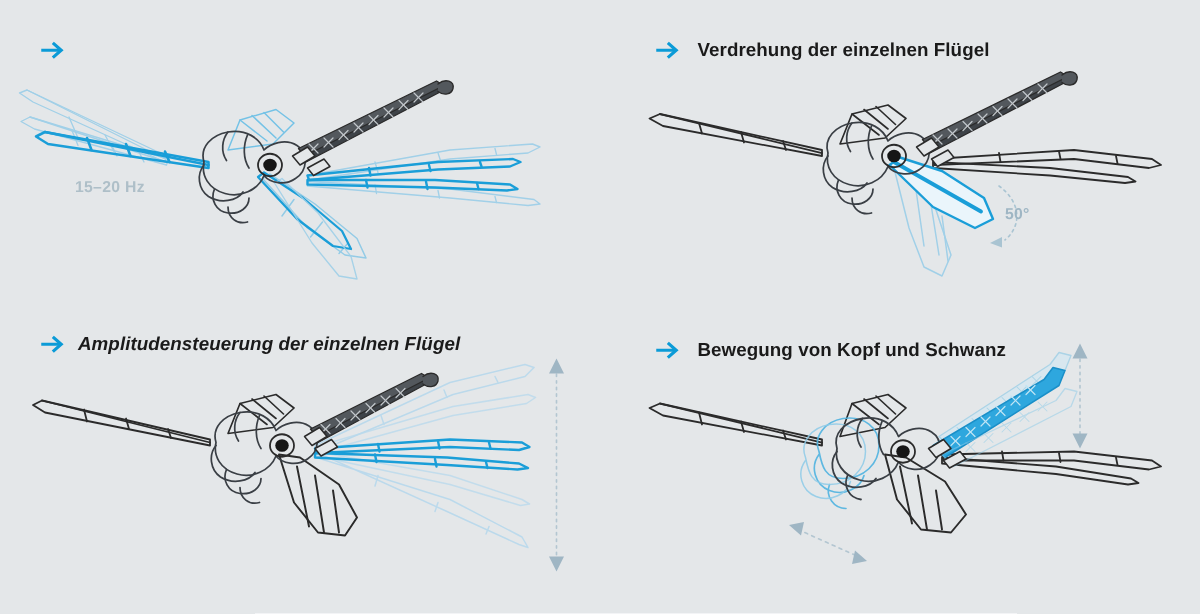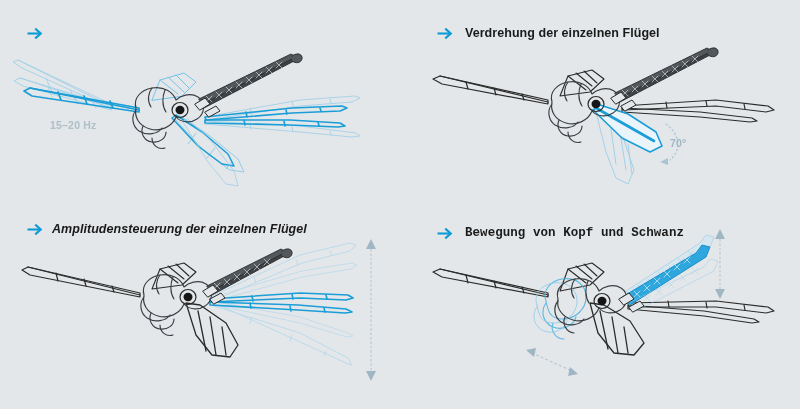--- a/index.html
+++ b/index.html
@@ -29,21 +29,21 @@
     position: absolute;
     top: 27px;
     left: 27px;
     display: flex;
     align-items: center;
     gap: 9px;
     white-space: nowrap;
   }
   .panel.p2 .heading, .panel.p4 .heading { left: 37px; gap: 12px; }
   .panel.p3 .heading { top: 18px; font-style: italic; }
-  .panel.p4 .heading { top: 22px; font-family: Liberation Mono, monospace; }
+  .panel.p4 .heading { top: 22px; }
 
   .arrow-icon {
     display: block;
     width: 16px;
     height: 13px;
     flex: 0 0 auto;
   }
   .heading-label {
     font-size: 12.5px;
     font-weight: bold;
@@ -238,21 +238,21 @@
           <path d="M221 106 L232 100 L236 105 L225 111 Z" fill="#e4e7e9" stroke="#2b2b2b" stroke-width="1"></path>
         </g>
 
         <g stroke="#a9c4d2" stroke-width="1.1" stroke-dasharray="1.6 2.6" fill="none">
           <path d="M266 124 C280 134 282 150 270 160"></path>
         </g>
         <path d="M268 158 L260 162 L268 165 Z" fill="#a9c4d2"></path>
       </g>
     </svg>
 
-    <div class="annot deg90">70°</div>
+    <div class="annot deg90">50°</div>
   </div>
 
   <div class="panel p3">
 
     <div class="heading">
       <svg class="arrow-icon" viewBox="0 0 16 13">
         <path d="M0.5 6.5 H13" stroke="#0b9bd7" stroke-width="2.1" fill="none"></path>
         <path d="M9 2.3 L13.8 6.5 L9 10.7" stroke="#0b9bd7" stroke-width="2.1" fill="none" stroke-linecap="square" stroke-linejoin="miter"></path>
       </svg>
       <span class="heading-label">Amplitudensteuerung der einzelnen Flügel</span>

